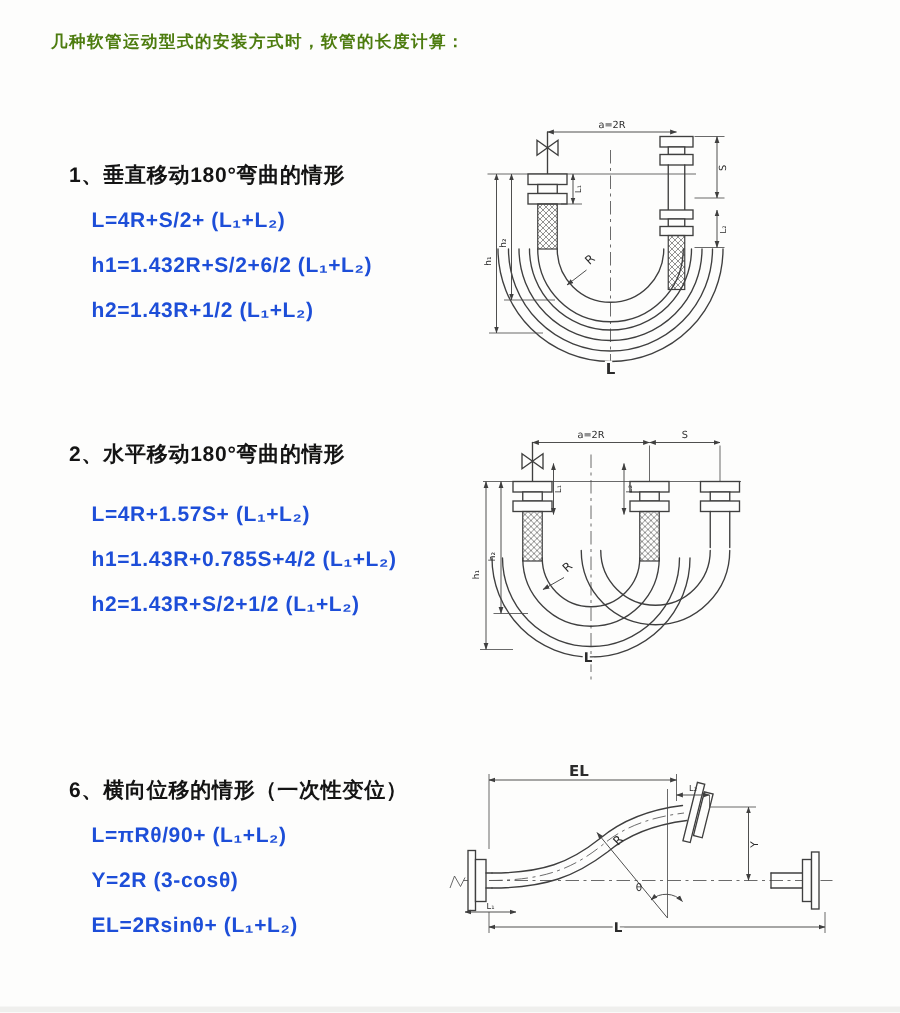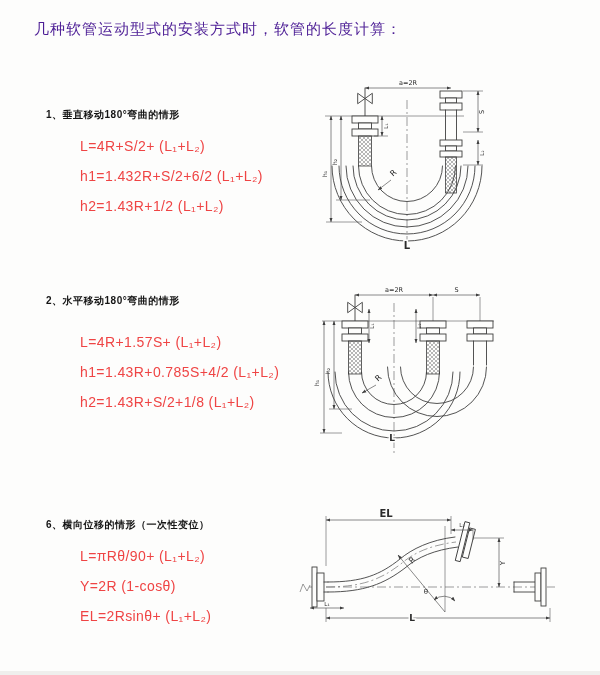--- a/index.html
+++ b/index.html
@@ -6,29 +6,29 @@
   body{
     width:600px;height:675px;position:relative;overflow:hidden;
     background:#ffffff;
     font-family:"Liberation Sans","DejaVu Sans",sans-serif;
     color:#161616;
   }
   .paper{position:absolute;inset:0;background:#fdfdfc;}
   .scan-edge{position:absolute;left:0;right:0;bottom:0;height:4px;background:#efefed;}
   .title{
     position:absolute;left:34px;top:20px;
-    font-size:15px;font-weight:normal;letter-spacing:1px;color:#4c1d95;
+    font-size:11px;font-weight:bold;letter-spacing:1px;color:#4d7c0f;
   }
   .heading{
     position:absolute;left:46px;
-    font-size:10px;font-weight:bold;letter-spacing:.5px;color:#141414;
+    font-size:14px;font-weight:bold;letter-spacing:.5px;color:#141414;
   }
   .formula{
-    position:absolute;left:80px;
-    font-size:14px;font-weight:400;letter-spacing:.4px;color:#ef4444;
+    position:absolute;left:61px;
+    font-size:14px;font-weight:700;letter-spacing:.4px;color:#1d4ed8;
   }
   .h1{top:108px}.f11{top:138px}.f12{top:168px}.f13{top:198px}
   .h2{top:294px}.f21{top:334px}.f22{top:364px}.f23{top:394px}
   .h3{top:518px}.f31{top:548px}.f32{top:578px}.f33{top:608px}
   svg{position:absolute;overflow:visible;}
   .svg1{left:312px;top:74px;}
   .svg2{left:312px;top:281px;}
   .svg3{left:298px;top:500px;}
   .ln{stroke:#3f3f3f;stroke-width:.9;fill:none;stroke-linecap:round;}
   .thin{stroke:#4a4a4a;stroke-width:.55;fill:none;}
@@ -45,25 +45,25 @@
 <div class="title">几种软管运动型式的安装方式时，软管的长度计算：</div>
 
 <div class="heading h1">1、垂直移动180°弯曲的情形</div>
 <div class="formula f11">L=4R+S/2+ (L₁+L₂)</div>
 <div class="formula f12">h1=1.432R+S/2+6/2 (L₁+L₂)</div>
 <div class="formula f13">h2=1.43R+1/2 (L₁+L₂)</div>
 
 <div class="heading h2">2、水平移动180°弯曲的情形</div>
 <div class="formula f21">L=4R+1.57S+ (L₁+L₂)</div>
 <div class="formula f22">h1=1.43R+0.785S+4/2 (L₁+L₂)</div>
-<div class="formula f23">h2=1.43R+S/2+1/8 (L₁+L₂)</div>
+<div class="formula f23">h2=1.43R+S/2+1/2 (L₁+L₂)</div>
 
 <div class="heading h3">6、横向位移的情形（一次性变位）</div>
 <div class="formula f31">L=πRθ/90+ (L₁+L₂)</div>
-<div class="formula f32">Y=2R (1-cosθ)</div>
+<div class="formula f32">Y=2R (3-cosθ)</div>
 <div class="formula f33">EL=2Rsinθ+ (L₁+L₂)</div>
 
 <svg class="svg1" width="285" height="184" viewBox="0 0 285 184">
   <defs>
     <marker id="ar1" viewBox="0 0 8 8" refX="7.5" refY="4" markerWidth="7" markerHeight="7" orient="auto-start-reverse">
       <path d="M0,1.2 L8,4 L0,6.8 z" fill="#3f3f3f"></path>
     </marker>
     <pattern id="hch1" width="4" height="4" patternUnits="userSpaceOnUse">
       <path d="M0,0 L4,4 M4,0 L0,4" stroke="#7a7a7a" stroke-width="0.55"></path>
     </pattern>

